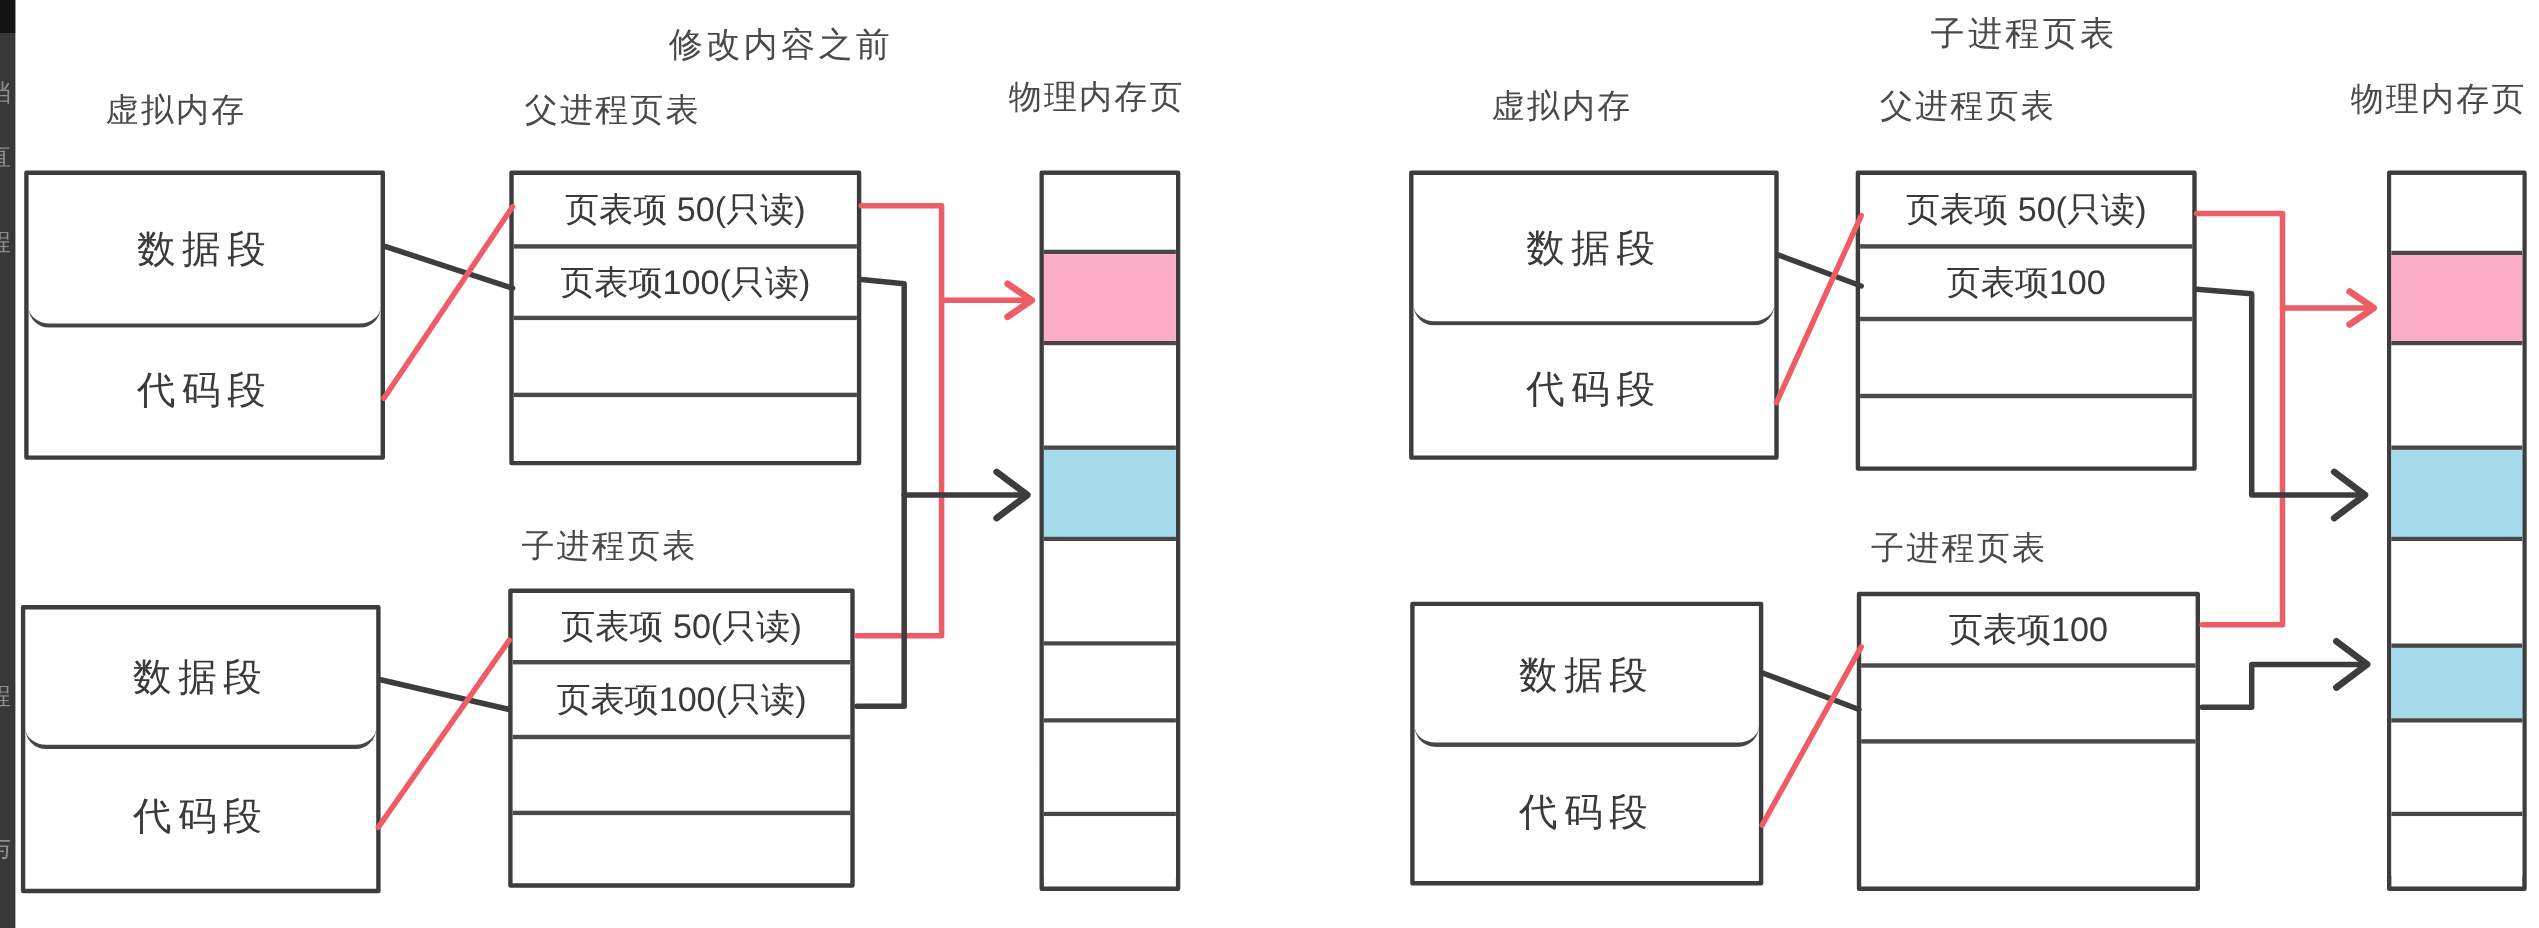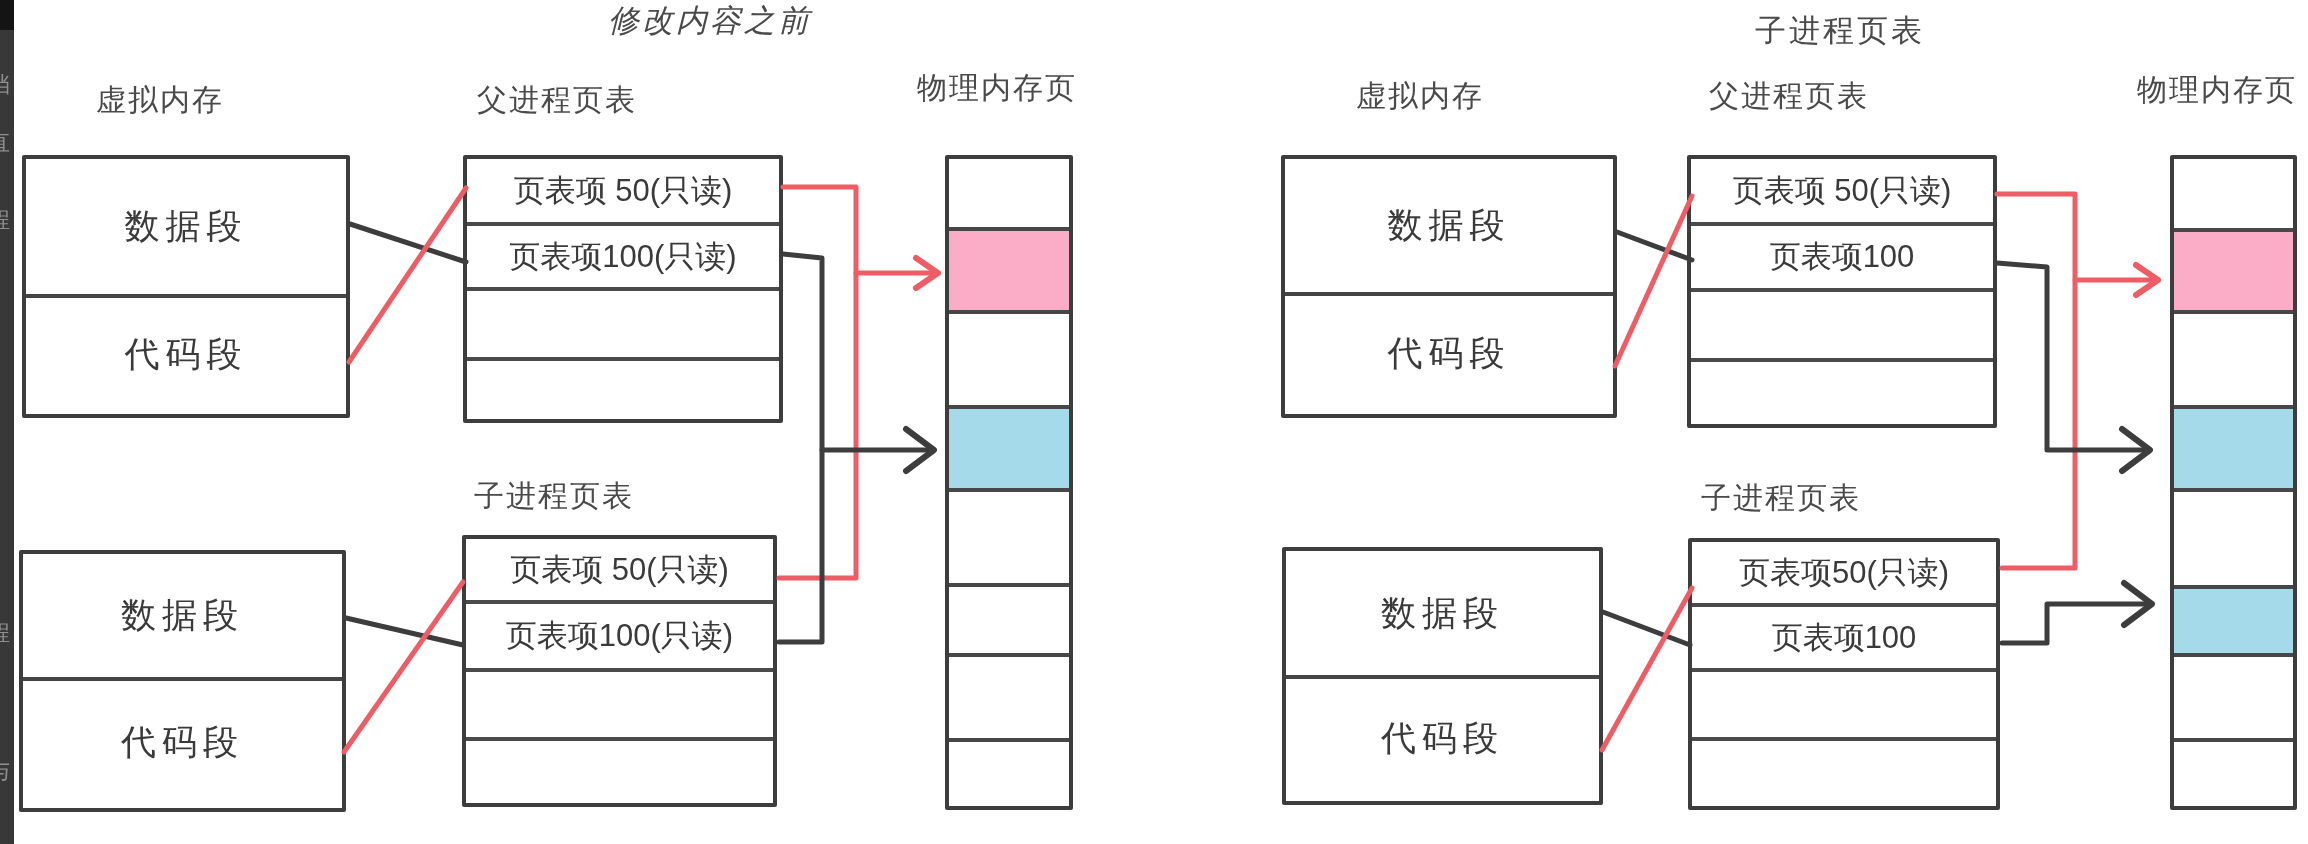--- a/index.html
+++ b/index.html
@@ -7,21 +7,21 @@
     --sidebar:#383838; --sidebar_text:#8f8f8f; --label:#4a4a4a;
   }
   html,body{margin:0;padding:0;background:#ffffff;}
   .canvas{position:relative;width:2308px;height:844px;background:#ffffff;overflow:hidden;
           font-family:"Liberation Sans","DejaVu Sans",sans-serif;color:var(--ink);}
   .lbl{position:absolute;font-size:30px;color:var(--label);white-space:nowrap;letter-spacing:2px;}
   .title{position:absolute;font-size:31px;color:var(--label);white-space:nowrap;letter-spacing:3px;text-align:center;}
   
   .hd-box{position:absolute;background:#fff;border:4px solid var(--ink);border-radius:2px;box-sizing:border-box;}
   .hd-box .seg{display:flex;align-items:center;justify-content:center;font-size:35px;letter-spacing:6px;color:#3a3a3a;box-sizing:border-box;}
-  .seg-divider{border-bottom:4px solid #454545;}
+  .seg-divider{border-bottom:4px solid #454545;border-radius:19px;}
   
   .ptable{position:absolute;background:#fff;border:4px solid var(--ink);border-radius:2px;box-sizing:border-box;}
   .trow{display:flex;align-items:center;justify-content:center;font-size:31px;color:#3a3a3a;
         border-bottom:4px solid #4a4a4a;box-sizing:border-box;white-space:nowrap;}
   .trow:last-child{border-bottom:none;}
   
   .pcol{position:absolute;background:#fff;border:4px solid var(--ink);border-radius:2px;box-sizing:border-box;}
   .pcell{border-bottom:4px solid #474747;box-sizing:border-box;background:#ffffff;}
   .pcell:last-child{border-bottom:none;}
   .sidebar{position:absolute;left:0;top:0;width:14px;height:844px;background:var(--sidebar);overflow:hidden;}
@@ -50,21 +50,21 @@
         <span class="frag" style="top: 410px;">-</span>
         <span class="frag" style="top: 470px;">·</span>
         <span class="frag" style="top: 530px;">-</span>
         <span class="frag" style="top: 618px;">程</span>
         <span class="frag" style="top: 676px;">·</span>
         <span class="frag" style="top: 756px;">与</span>
       </div>
   </div>
 
   <div>
-    <div class="title" style="left:560px;top:0;width:300px;font-style:italic;">修改内容之前</div>
+    <div class="title" style="left:560px;top:20px;width:300px;">修改内容之前</div>
 
     <div class="lbl" style="left:96px;top:80px;">虚拟内存</div>
     <div class="lbl" style="left:477px;top:80px;">父进程页表</div>
     <div class="lbl" style="left:917px;top:68px;">物理内存页</div>
     <div class="lbl" style="left:474px;top:476px;">子进程页表</div>
 
     <div class="hd-box" style="left:22px;top:155px;width:328px;height:263px;">
       <div class="seg seg-divider" style="height:139px;">
         <span>数据段</span>
       </div>
@@ -135,21 +135,20 @@
     </div>
 
     <div class="ptable" style="left:1687px;top:155px;width:310px;height:273px;">
       <div class="trow" style="height:67px;">页表项 50(只读)</div>
       <div class="trow" style="height:66px;">页表项100</div>
       <div class="trow" style="height:70px;"></div>
       <div class="trow" style="height:62px;"></div>
     </div>
 
     <div class="ptable" style="left:1688px;top:538px;width:312px;height:272px;">
-      <div class="trow" style="height:65px;">页表项50(只读)</div>
       <div class="trow" style="height:65px;">页表项100</div>
       <div class="trow" style="height:69px;"></div>
       <div class="trow" style="height:65px;"></div>
     </div>
 
     <div class="pcol" style="left:2170px;top:155px;width:127px;height:655px;">
       <div class="pcell" style="height: 73px; background: rgb(255, 255, 255);"></div>
       <div class="pcell" style="height: 82px; background: rgb(251, 173, 199);"></div>
       <div class="pcell" style="height: 95px; background: rgb(255, 255, 255);"></div>
       <div class="pcell" style="height: 83px; background: rgb(164, 218, 234);"></div>

